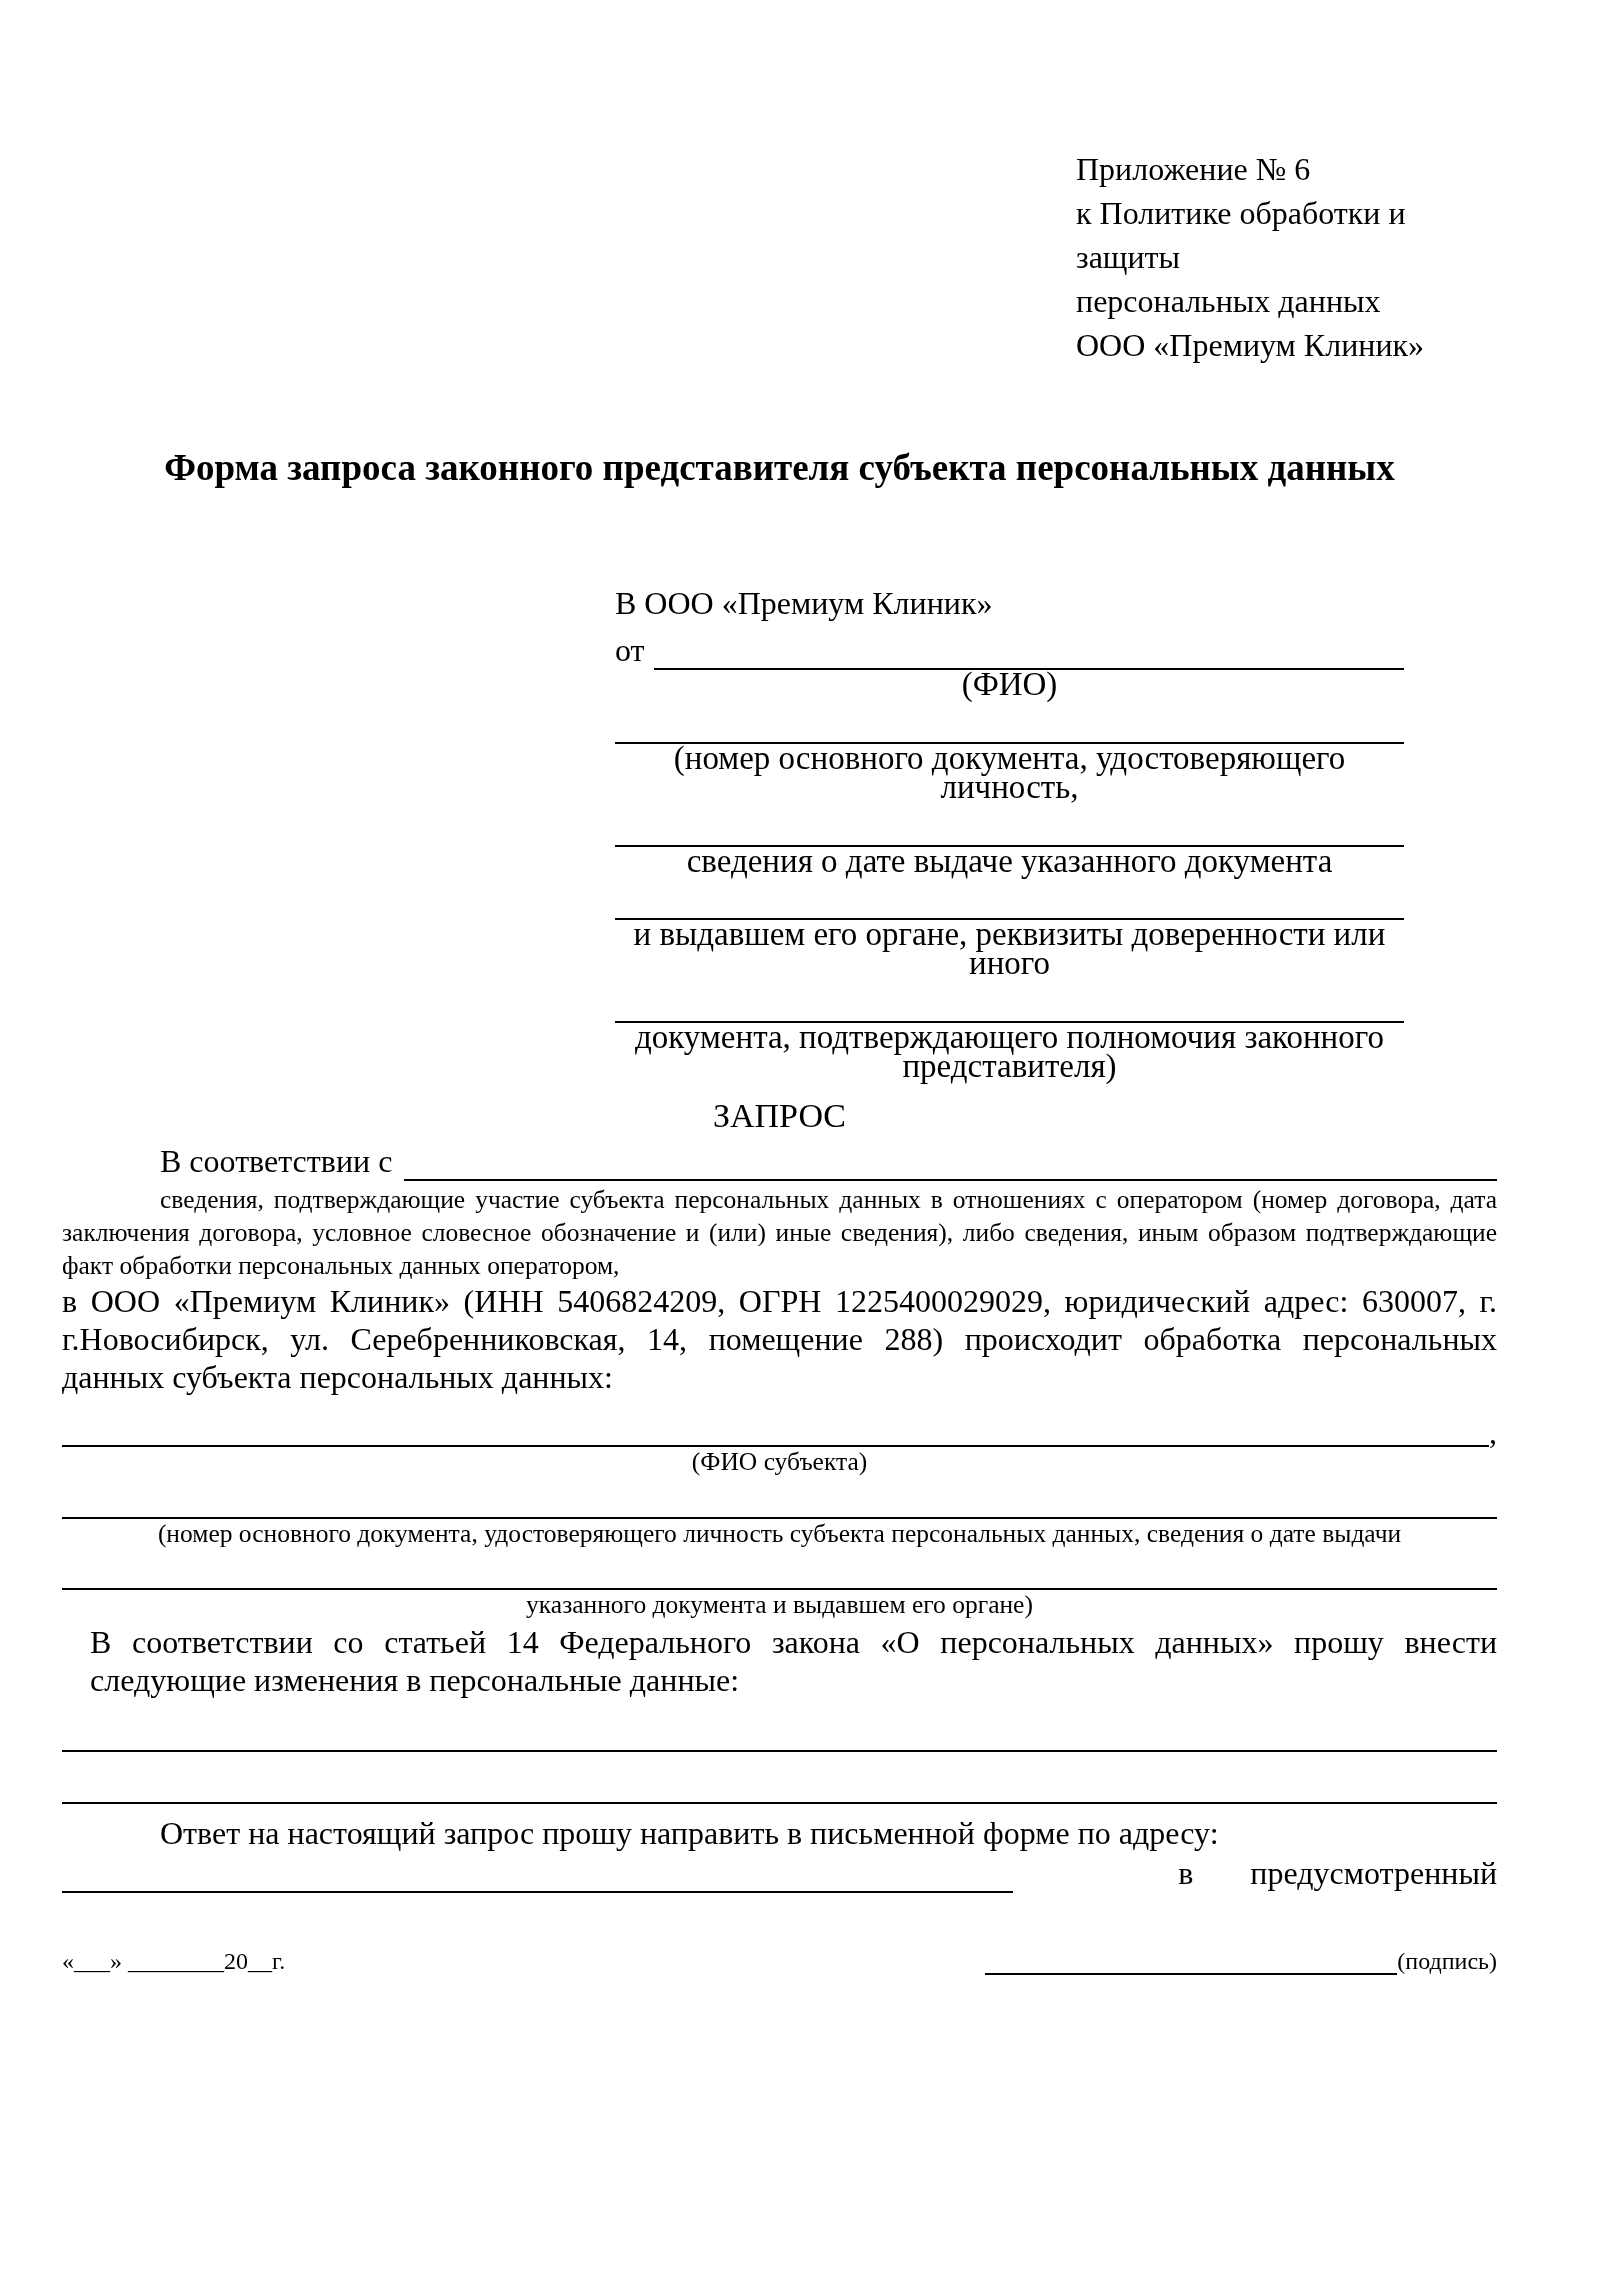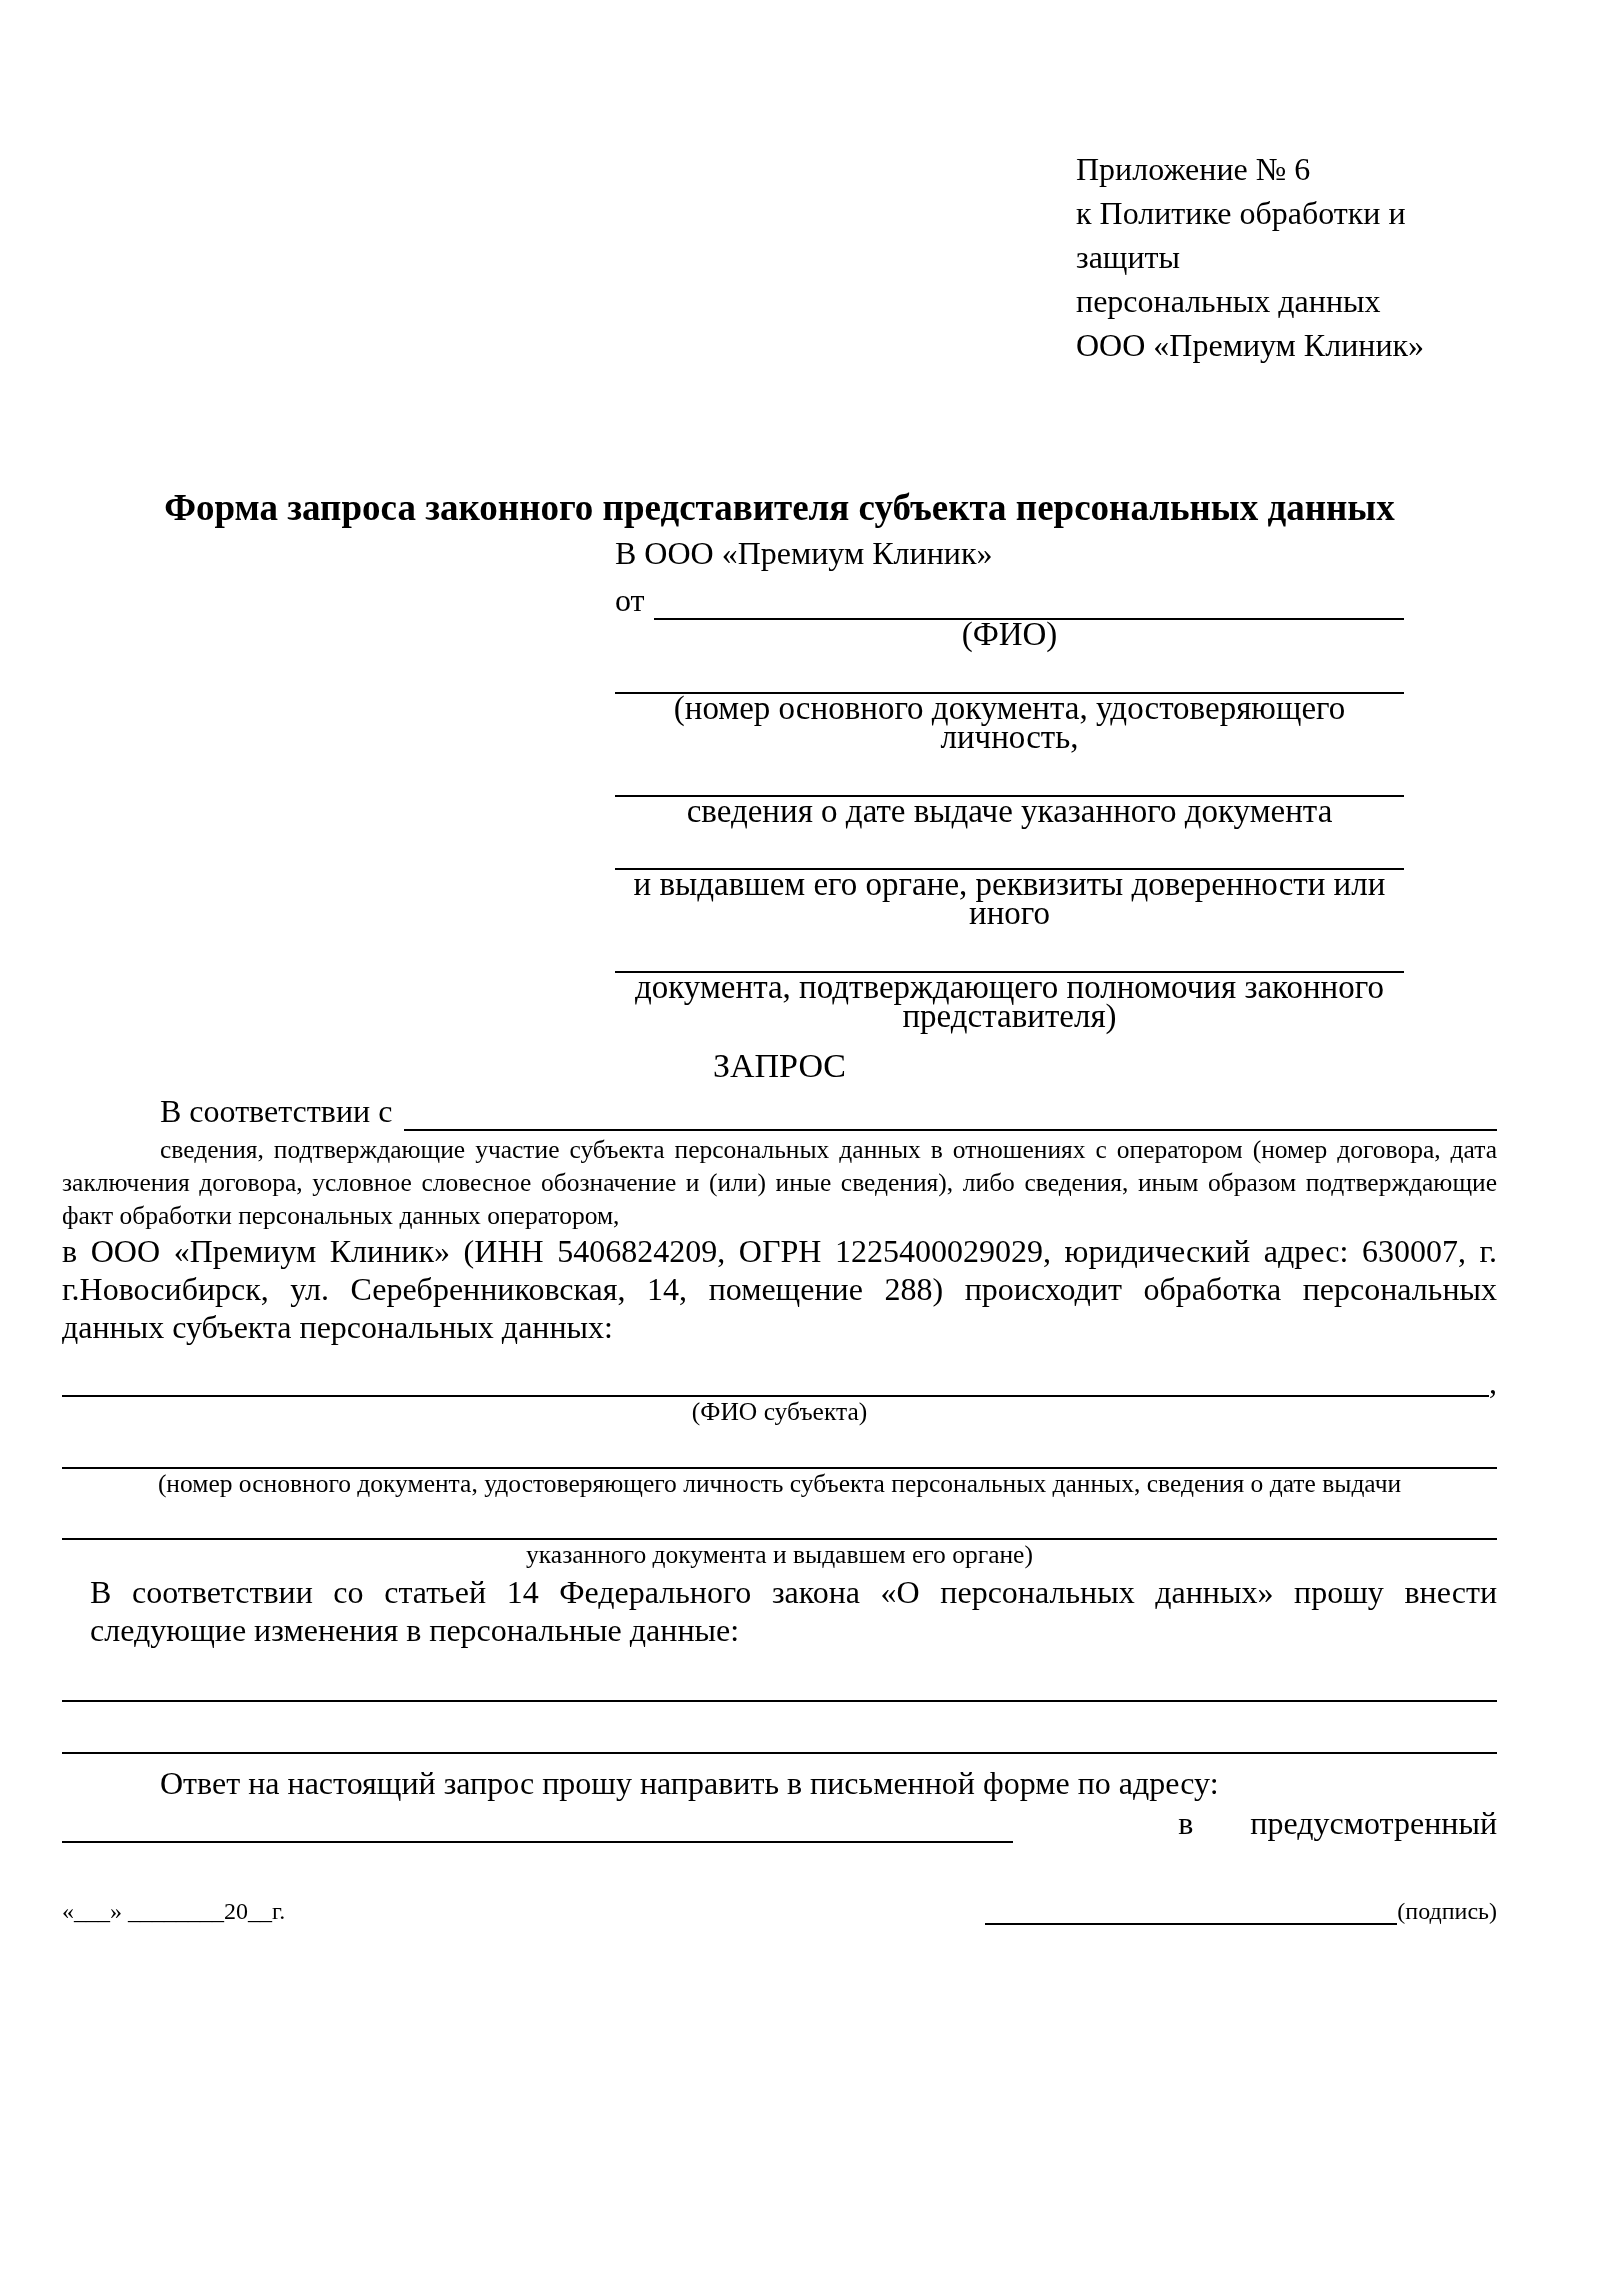--- a/index.html
+++ b/index.html
@@ -19,28 +19,29 @@
   
   .header-block {
     width: 421px;
     margin-left: auto;
     font-size: 32px;
     line-height: 44px;
     text-align: left;
   }
   
   .doc-title {
-    margin-top: 116px;
+    margin-top: 76px;
     text-align: center;
     font-weight: bold;
     font-size: 37px;
     line-height: 49px;
   }
   
   .addr {
+    margin-top: 90px;
     margin-left: 553px;
     width: 789px;
     font-size: 32px;
   }
   .addr .to-line { line-height: 43px; }
   .from-row { display: flex; align-items: flex-end; height: 45px; }
   .from-row .from-label { line-height: 39px; }
   .blank {
     border-bottom: 2.9px solid #000;
     height: 37px;

